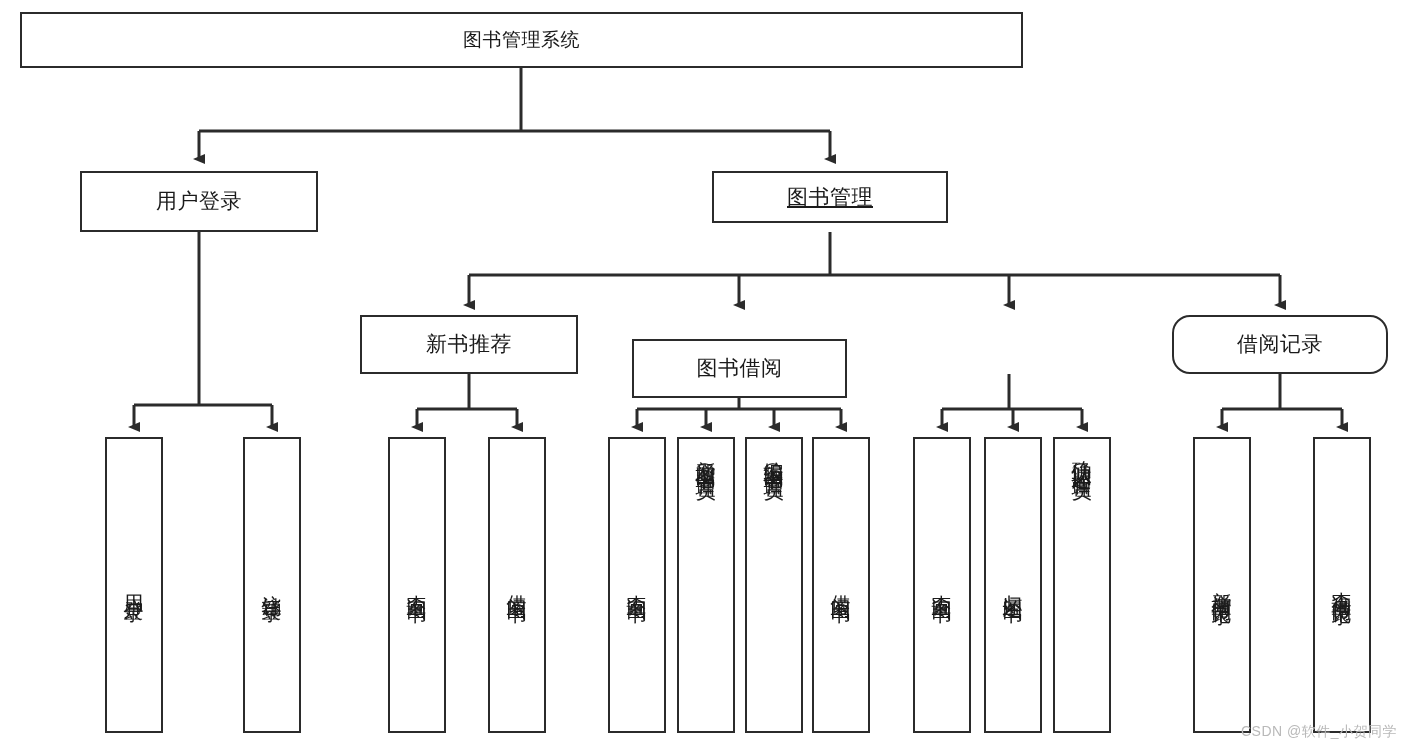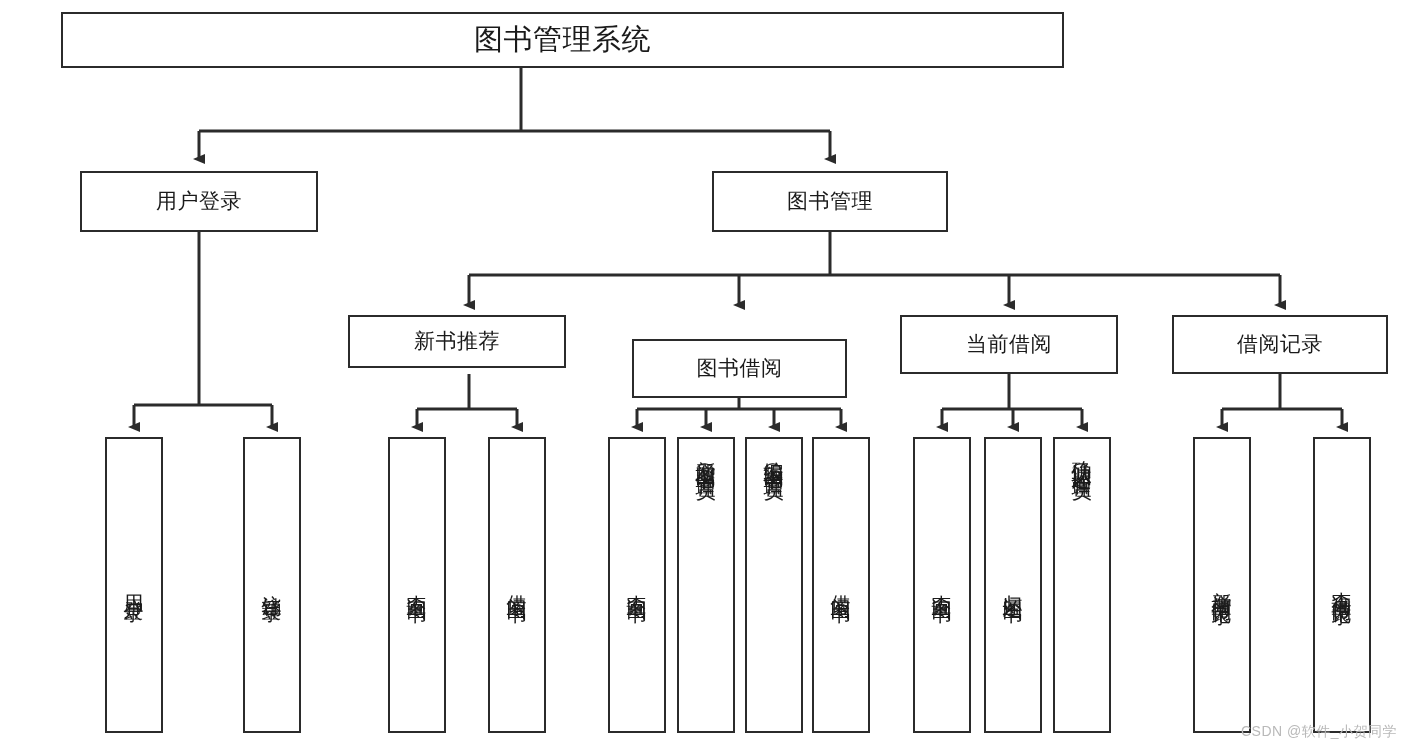--- a/index.html
+++ b/index.html
@@ -36,21 +36,21 @@
     color: #1a1a1a;
     z-index: 2;
   }
   .node .label {
     display: block;
     text-align: center;
     line-height: 1.15;
     letter-spacing: 0.5px;
   }
   
-  .lvl0 { font-size: 29px; margin-left: 41px; }
+  .lvl0 { font-size: 19px; }
   
   .lvl1 { font-size: 21px; }
   
   .lvl2 { font-size: 21px; }
   
   .leaf {
     align-items: flex-start;
     justify-content: center;
     padding-top: 6px;
   }
@@ -132,34 +132,31 @@
     </g>
   </svg>
 
   <div class="node lvl0" style="left:20px; top:12px; width:1003px; height:56px;">
     <span class="label">图书管理系统</span>
   </div>
 
   <div class="node lvl1" style="left:80px; top:171px; width:238px; height:61px;">
     <span class="label">用户登录</span>
   </div>
-  <div class="node lvl1" style="left:712px; top:171px; width:236px; height:61px;">
+  <div class="node lvl1" style="left:712px; top:171px; width:236px; height:52px;text-decoration:underline;">
     <span class="label">图书管理</span>
   </div>
 
-  <div class="node lvl2" style="left:348px; top:315px; width:218px; height:53px;">
+  <div class="node lvl2" style="left:360px; top:315px; width:218px; height:59px;">
     <span class="label">新书推荐</span>
   </div>
   <div class="node lvl2" style="left:632px; top:315px; width:215px; height:59px;margin-top:24px;">
     <span class="label">图书借阅</span>
   </div>
-  <div class="node lvl2" style="left:900px; top:315px; width:218px; height:59px;">
-    <span class="label">当前借阅</span>
-  </div>
-  <div class="node lvl2" style="left:1172px; top:315px; width:216px; height:59px;">
+  <div class="node lvl2" style="left:1172px; top:315px; width:216px; height:59px;border-radius:18px;">
     <span class="label">借阅记录</span>
   </div>
 
   <div class="node leaf center-text" style="left:105px; top:437px; width:58px; height:296px;">
     <span class="label">用户登录</span>
   </div>
   <div class="node leaf center-text" style="left:243px; top:437px; width:58px; height:296px;">
     <span class="label">注销登录</span>
   </div>
   <div class="node leaf center-text" style="left:388px; top:437px; width:58px; height:296px;">

